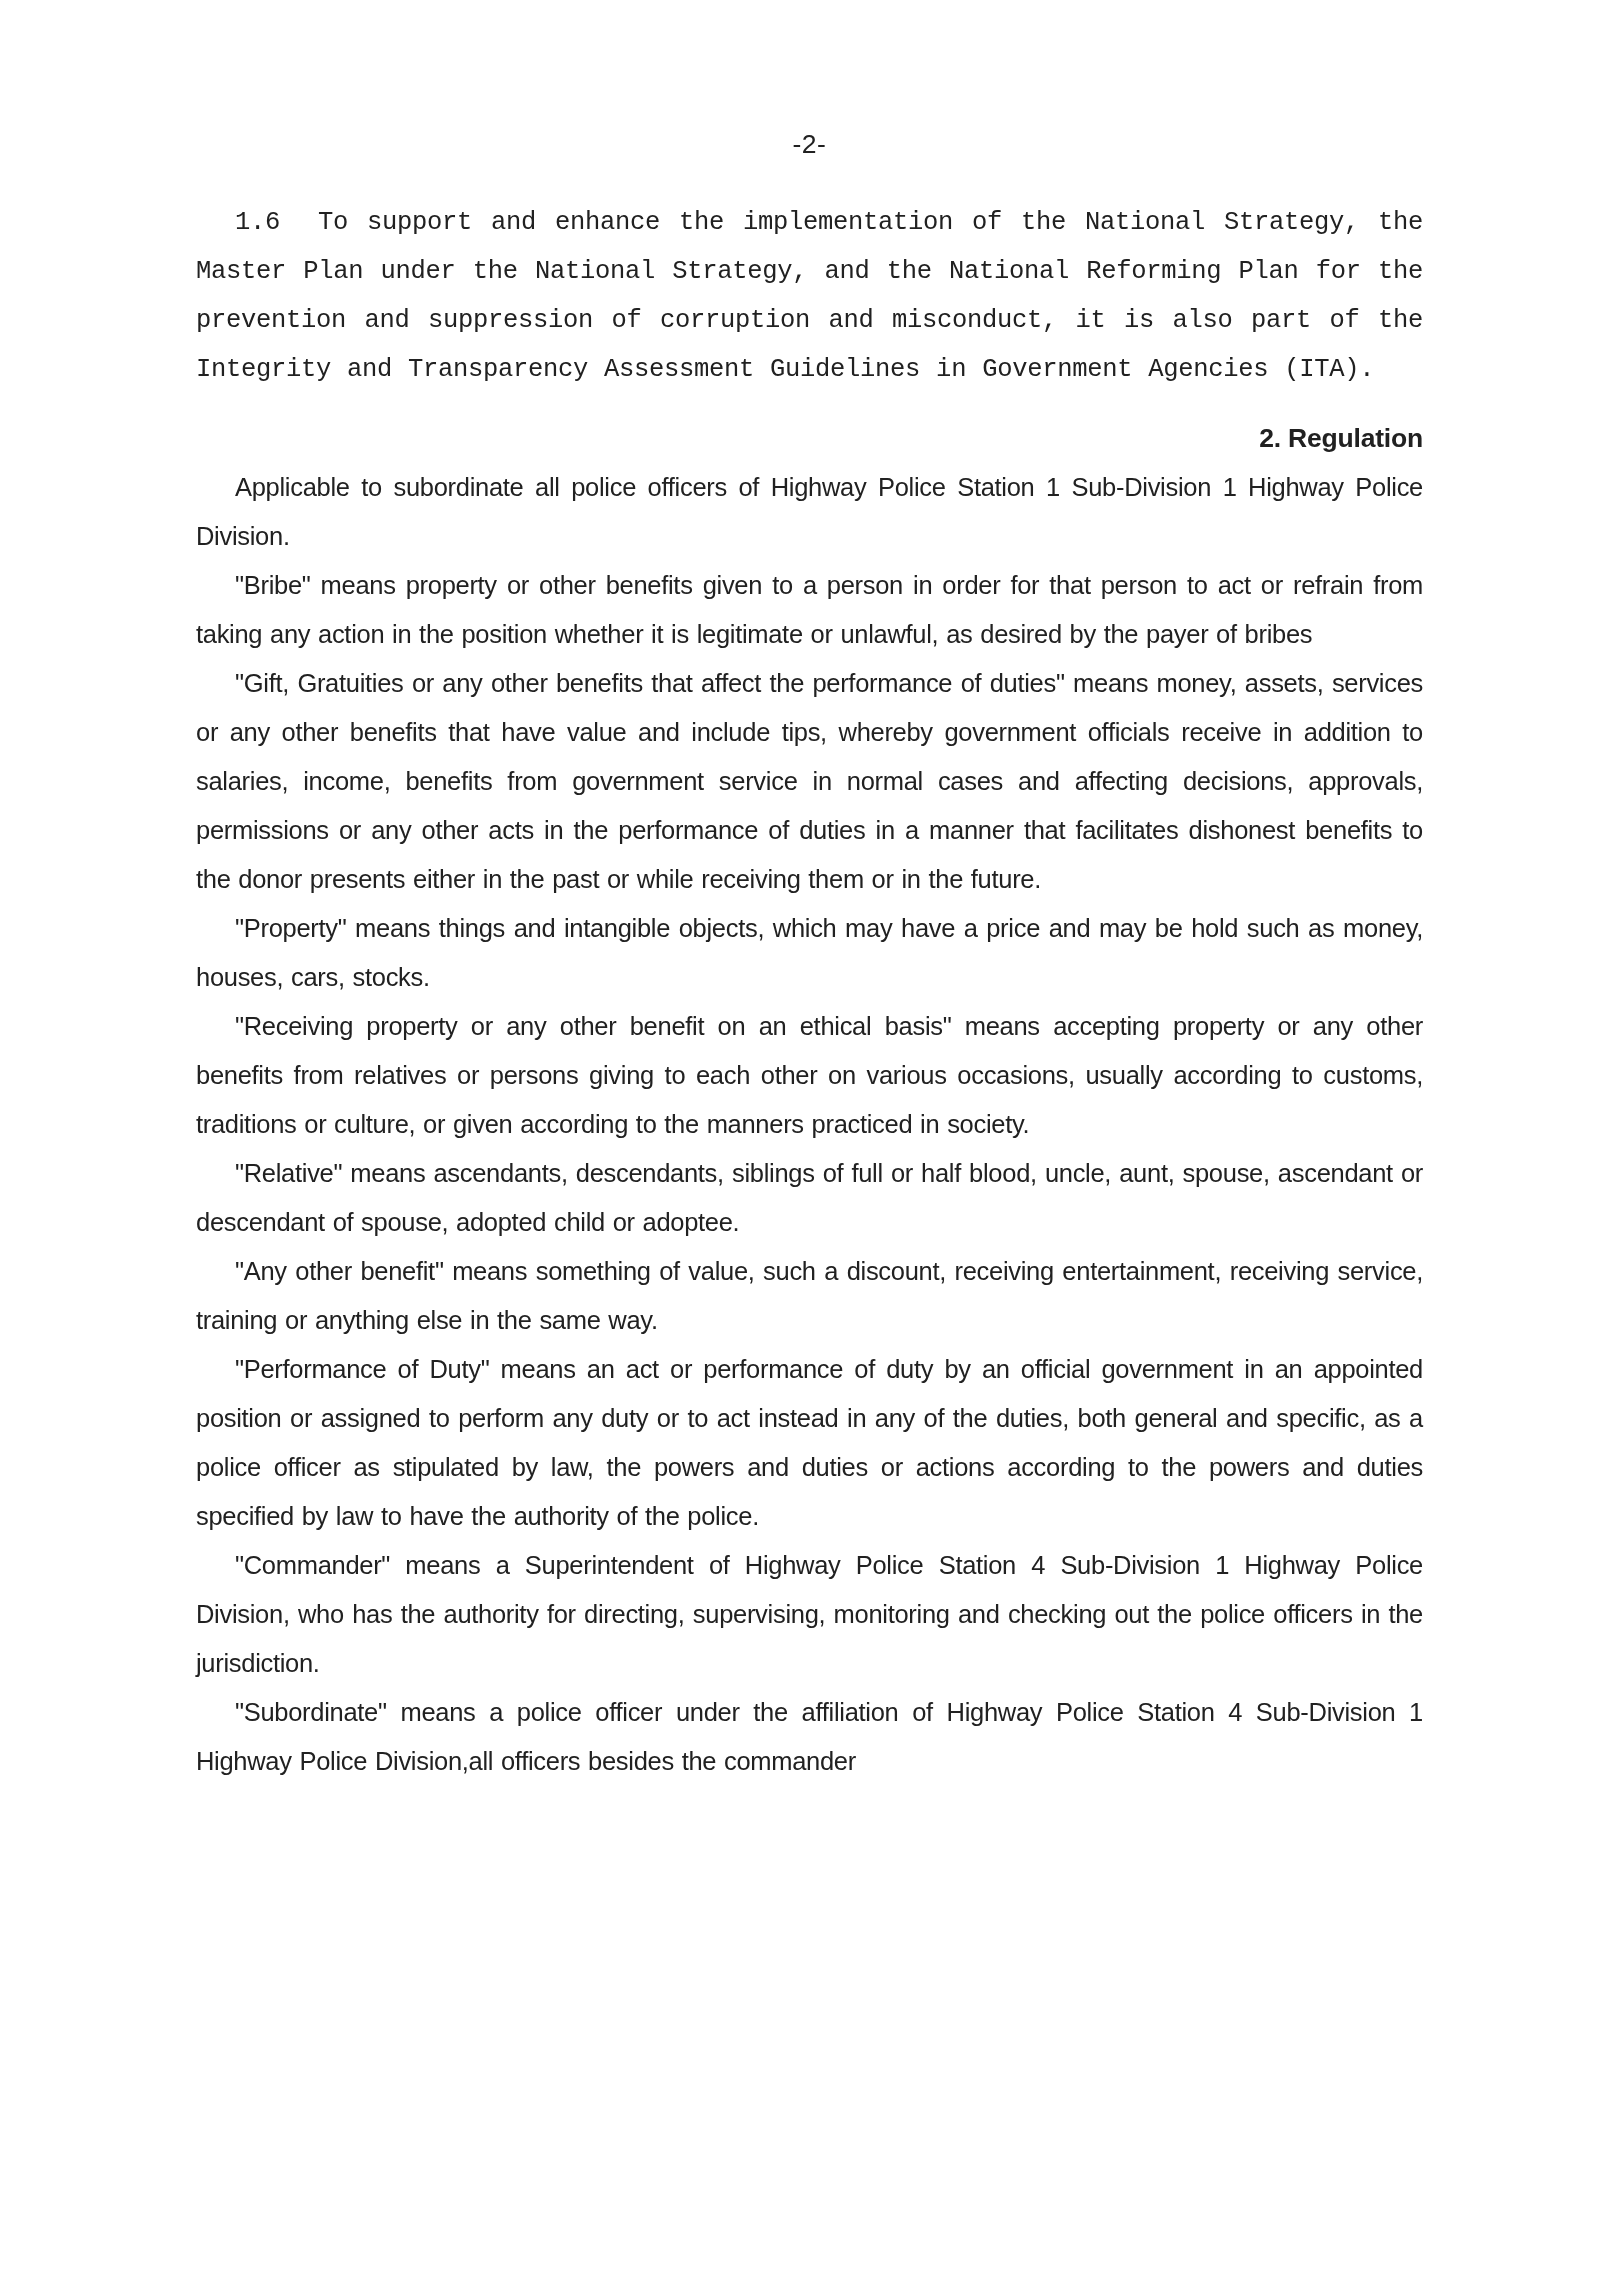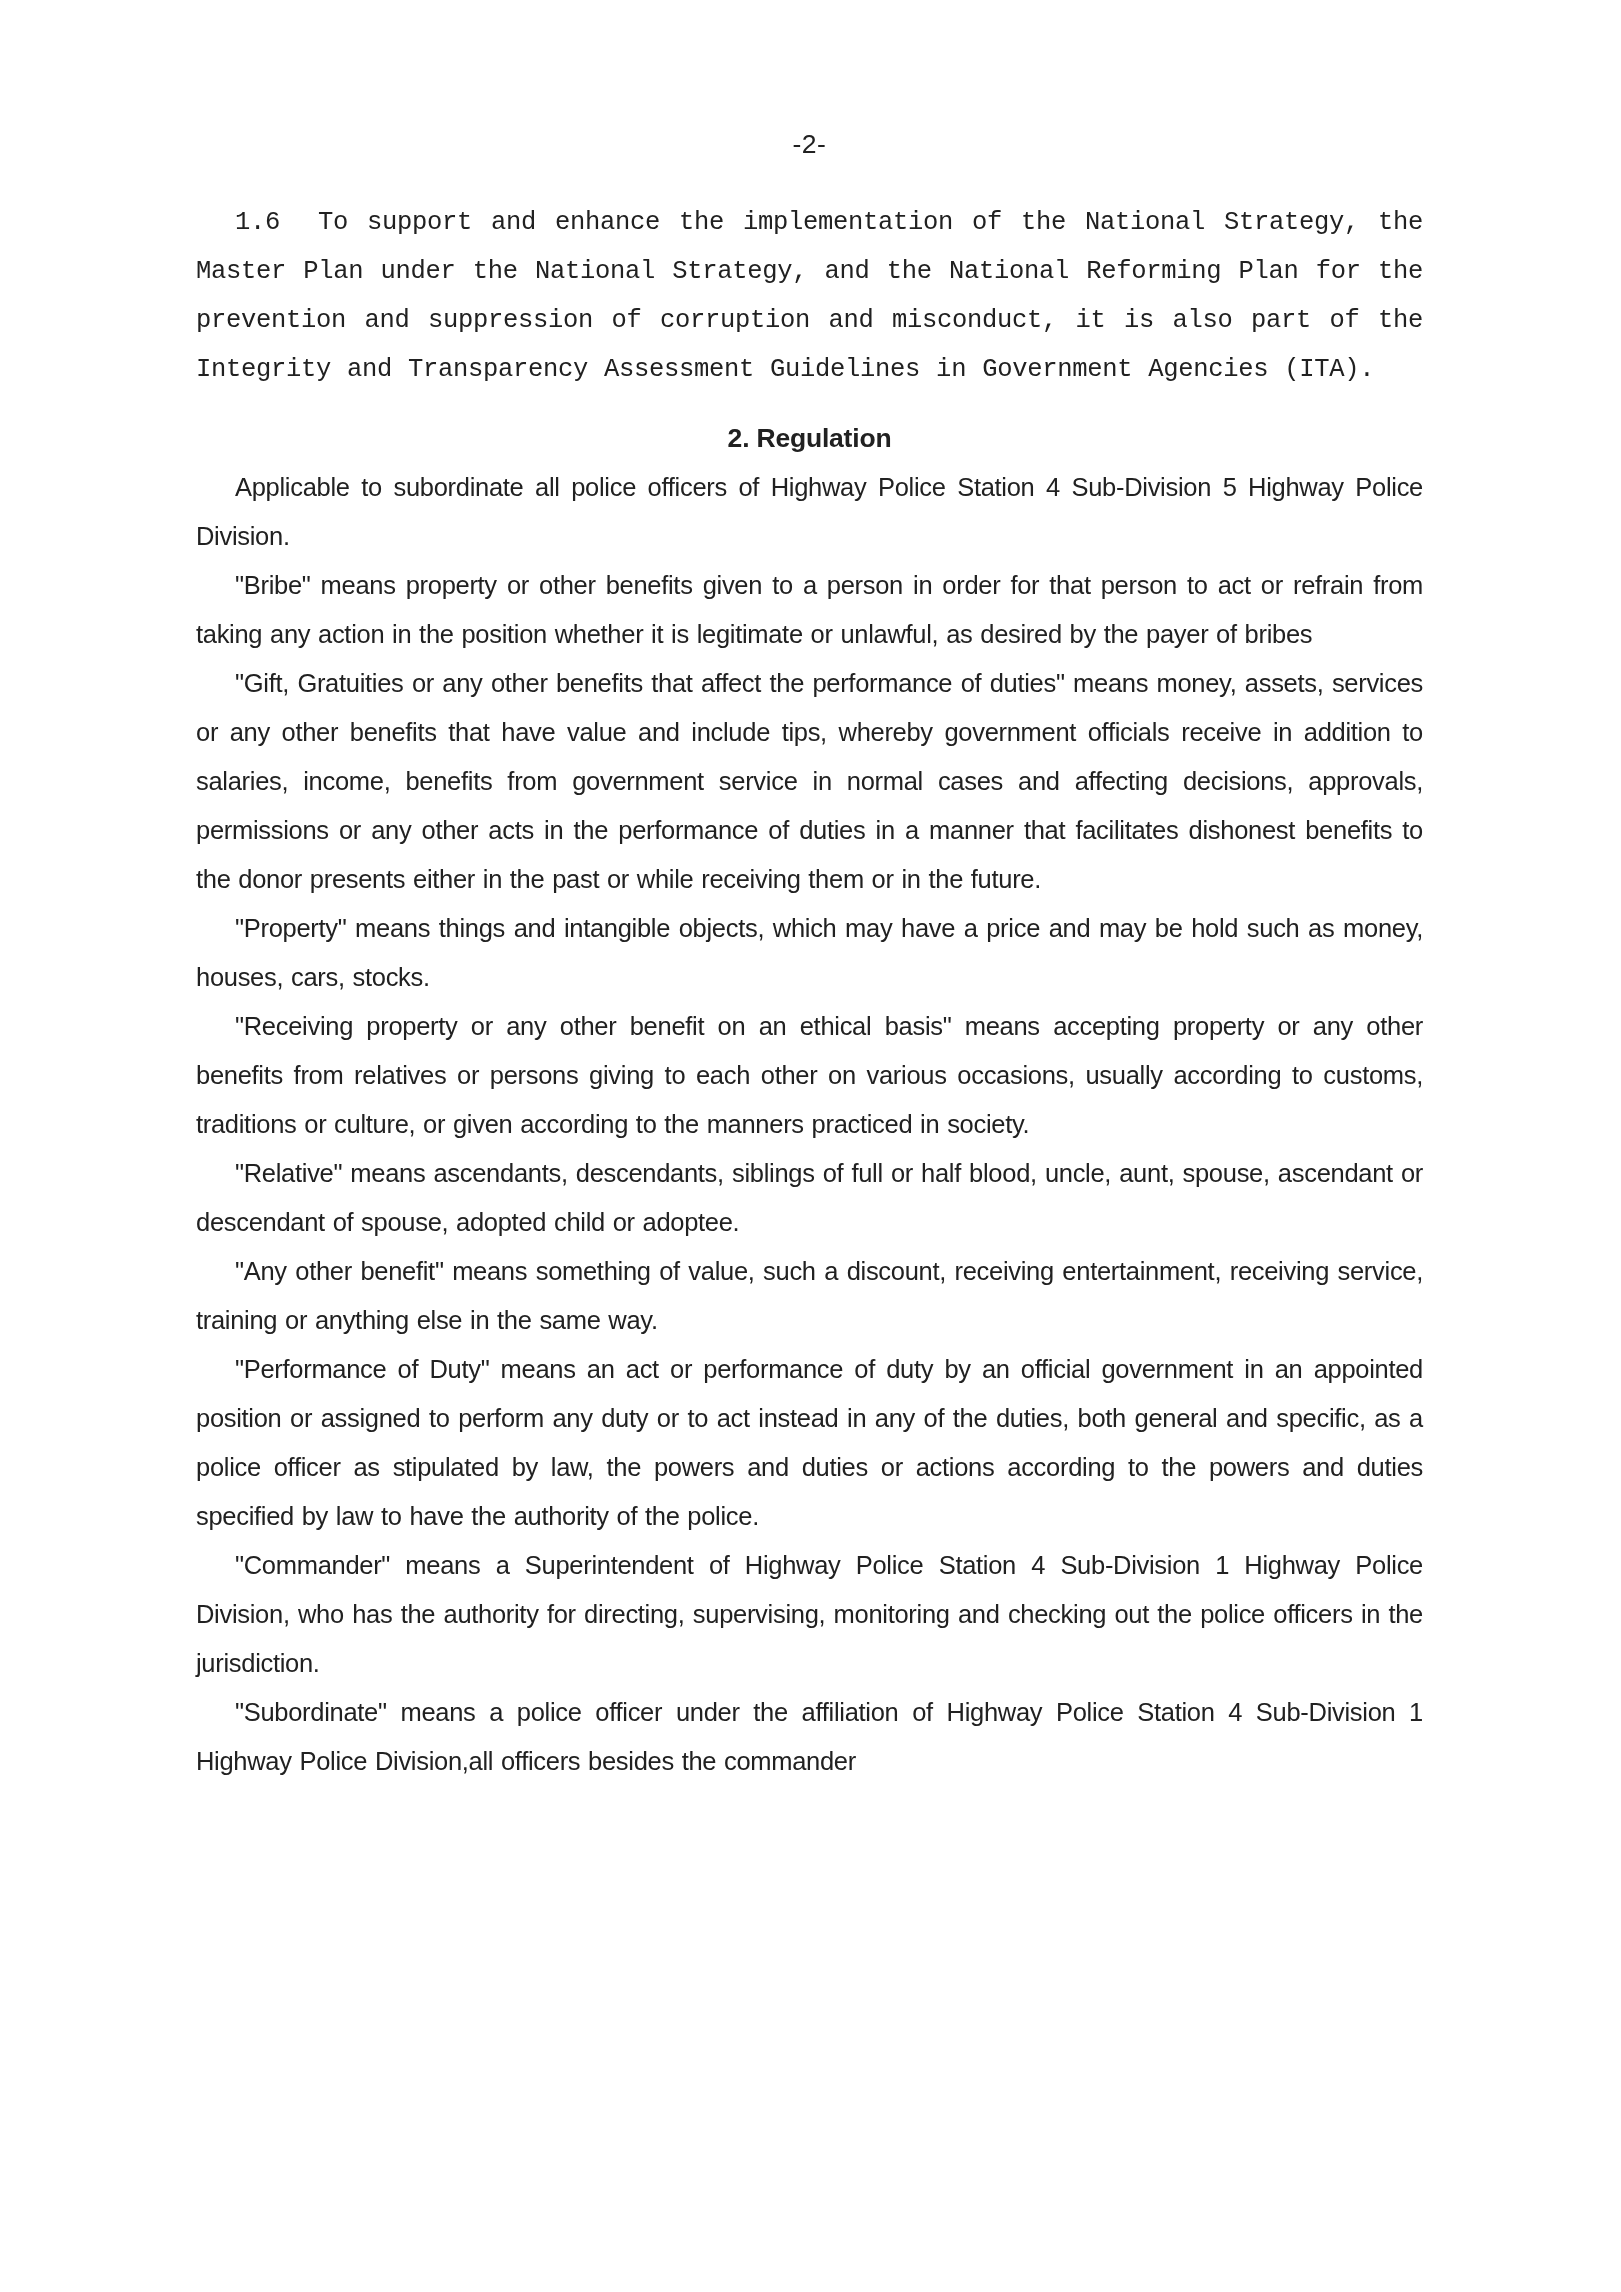--- a/index.html
+++ b/index.html
@@ -41,35 +41,35 @@
   p.para.first {
     margin-top: 29px;
     font-family: Liberation Mono, monospace;
   }
   h2.sect {
     margin: 0;
     margin-top: 19.6px;
     font-size: 26.5px;
     line-height: 49px;
     font-weight: bold;
-    text-align: center;
+    text-align: right;
     letter-spacing: -0.2px;
   }
 </style>
 </head>
 <body>
 
 <div class="page">
   <div class="content">
     <div class="page-num">-2-</div>
 
     <p class="para first">1.6&nbsp; To support and enhance the implementation of the National Strategy, the Master Plan under the National Strategy, and the National Reforming Plan for the prevention and suppression of corruption and misconduct, it is also part of the Integrity and Transparency Assessment Guidelines in Government Agencies (ITA).</p>
 
     <h2 class="sect">2. Regulation</h2>
-    <p class="para">Applicable to subordinate all police officers of Highway Police Station 4 Sub-Division 5 Highway Police Division.</p>
+    <p class="para">Applicable to subordinate all police officers of Highway Police Station 1 Sub-Division 1 Highway Police Division.</p>
 
     <p class="para">"Bribe" means property or other benefits given to a person in order for that person to act or refrain from taking any action in the position whether it is legitimate or unlawful, as desired by the payer of bribes</p>
     <p class="para">"Gift, Gratuities or any other benefits that affect the performance of duties" means money, assets, services or any other benefits that have value and include tips, whereby government officials receive in addition to salaries, income, benefits from government service in normal cases and affecting decisions, approvals, permissions or any other acts in the performance of duties in a manner that facilitates dishonest benefits to the donor presents either in the past or while receiving them or in the future.</p>
     <p class="para">"Property" means things and intangible objects, which may have a price and may be hold such as money, houses, cars, stocks.</p>
     <p class="para">"Receiving property or any other benefit on an ethical basis" means accepting property or any other benefits from relatives or persons giving to each other on various occasions, usually according to customs, traditions or culture, or given according to the manners practiced in society.</p>
     <p class="para">"Relative" means ascendants, descendants, siblings of full or half blood, uncle, aunt, spouse, ascendant or descendant of spouse, adopted child or adoptee.</p>
     <p class="para">"Any other benefit" means something of value, such a discount, receiving entertainment, receiving service, training or anything else in the same way.</p>
     <p class="para">"Performance of Duty" means an act or performance of duty by an official government in an appointed position or assigned to perform any duty or to act instead in any of the duties, both general and specific, as a police officer as stipulated by law, the powers and duties or actions according to the powers and duties specified by law to have the authority of the police.</p>
     <p class="para">"Commander" means a Superintendent of Highway Police Station 4 Sub-Division 1 Highway Police Division, who has the authority for directing, supervising, monitoring and checking out the police officers in the jurisdiction.</p>
     <p class="para">"Subordinate" means a police officer under the affiliation of Highway Police Station 4 Sub-Division 1 Highway Police Division,all officers besides the commander</p>

